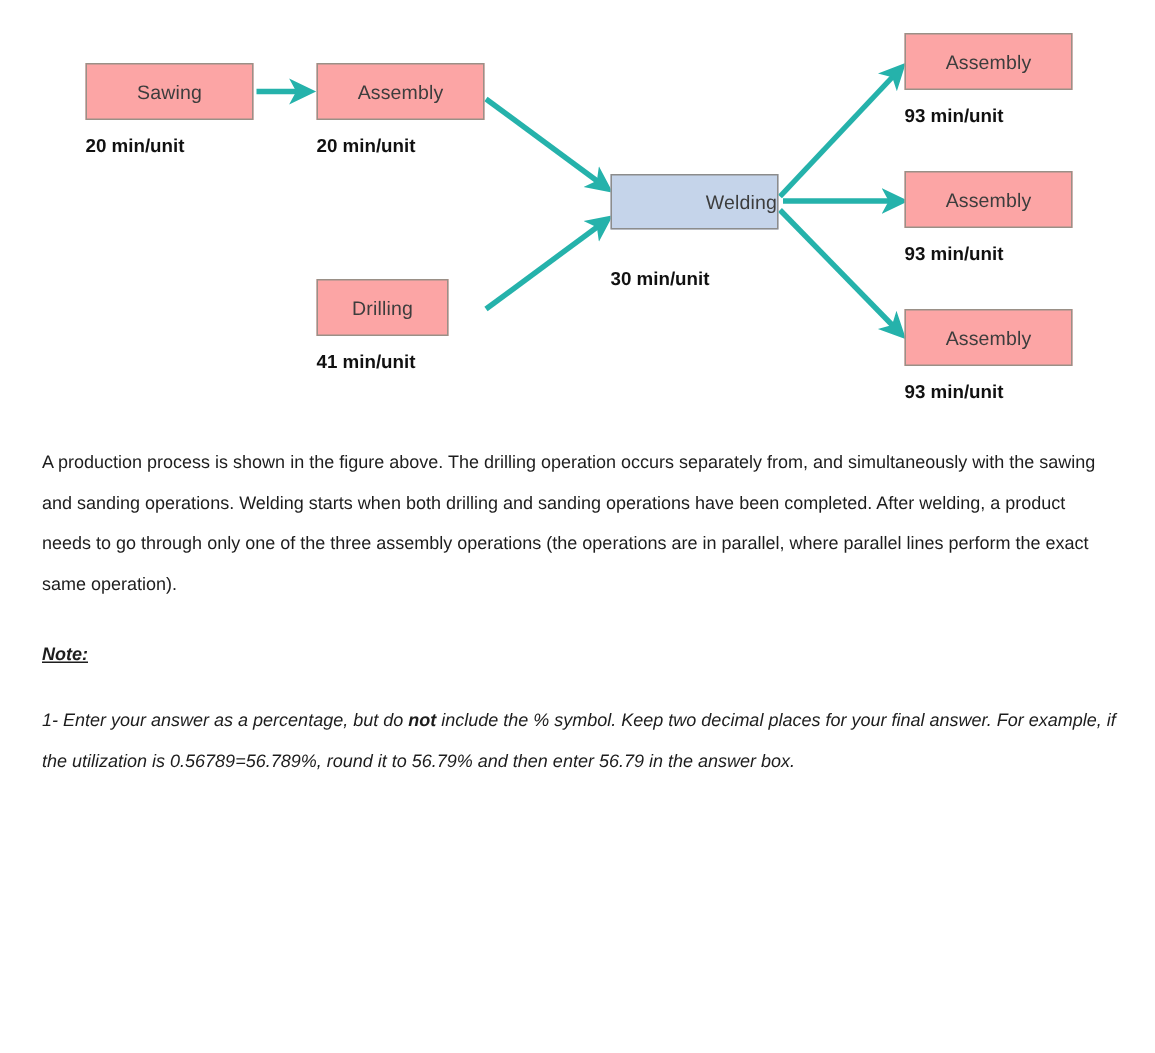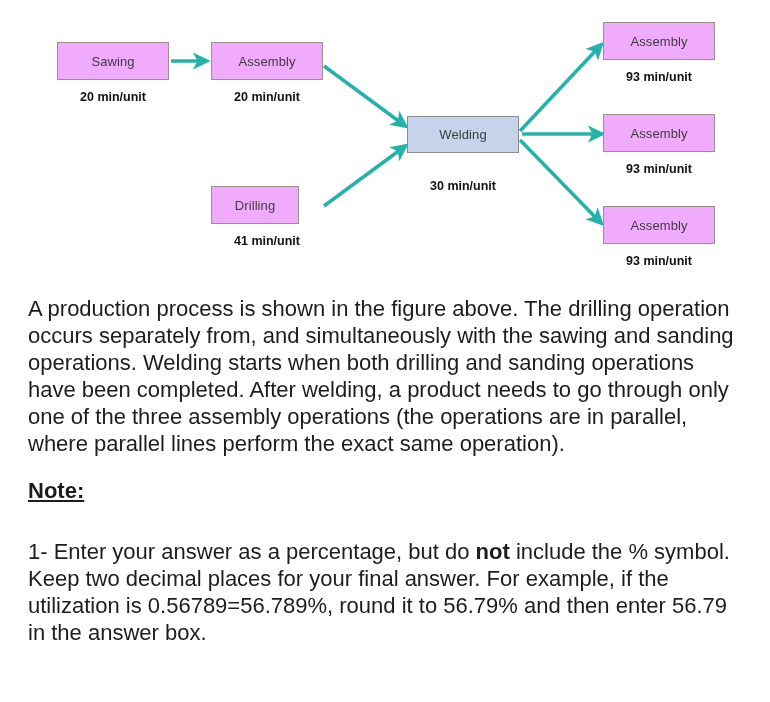--- a/index.html
+++ b/index.html
@@ -40,52 +40,53 @@
     display: flex;
     align-items: center;
     justify-content: center;
     font-size: 13px;
     color: #3d3d3d;
     letter-spacing: .1px;
     font-family: "Liberation Sans", sans-serif;
     z-index: 2;
   }
   .node.orange {
-    background: #f0abfc;
+    background: #fca5a5;
     border-color: #9a9087;
   }
   .node.blue {
     background: #c5d4ea;
     border-color: #8c8c8c;
+    justify-content: flex-end;
   }
   .caption {
     position: absolute;
     font-size: 12.5px;
     font-weight: bold;
     color: #111111;
     white-space: nowrap;
-    text-align: center;
+    text-align: left;
     font-family: "Liberation Sans", sans-serif;
     z-index: 2;
   }
 
   
   #prose {
     position: absolute;
     left: 28px;
     top: 295px;
     width: 716px;
-    font-size: 22px;
+    font-size: 12px;
     line-height: 27px;
     color: #1d1d1d;
   }
   #prose p {
     margin: 0 0 20px 0;
   }
-  #prose p:last-child { margin-bottom: 0; }
+  #prose p:last-child { margin-bottom: 0; font-style: italic; }
   .note-head {
     font-weight: bold;
     text-decoration: underline;
     display: inline-block;
   }
   b { font-weight: bold; }
 </style>
 </head>
 <body>
 
@@ -145,21 +146,21 @@
     <span>Assembly</span>
   </div>
   <div class="caption" style="left:603px; top:254px; width:112px;">93 min/unit</div>
 </div>
 
 <div id="prose">
 
   <p>A production process is shown in the figure above. The drilling operation occurs separately from, and simultaneously with the sawing and sanding operations. Welding starts when both drilling and sanding operations have been completed. After welding, a product needs to go through only one of the three assembly operations (the operations are in parallel, where parallel lines perform the exact same operation).</p>
 
 
-  <p style="margin-bottom:34px;">
+  <p style="margin-bottom:17px;font-style:italic;">
     <span class="note-head">Note:</span>
   </p>
 
   <p>
     <span>1- Enter your answer as a percentage, but do </span><b>not</b><span> include the % symbol. Keep two decimal places for your final answer. For example, if the utilization is 0.56789=56.789%, round it to 56.79% and then enter 56.79 in the answer box.</span>
   </p>
 
 </div>
 
 </body></html>

